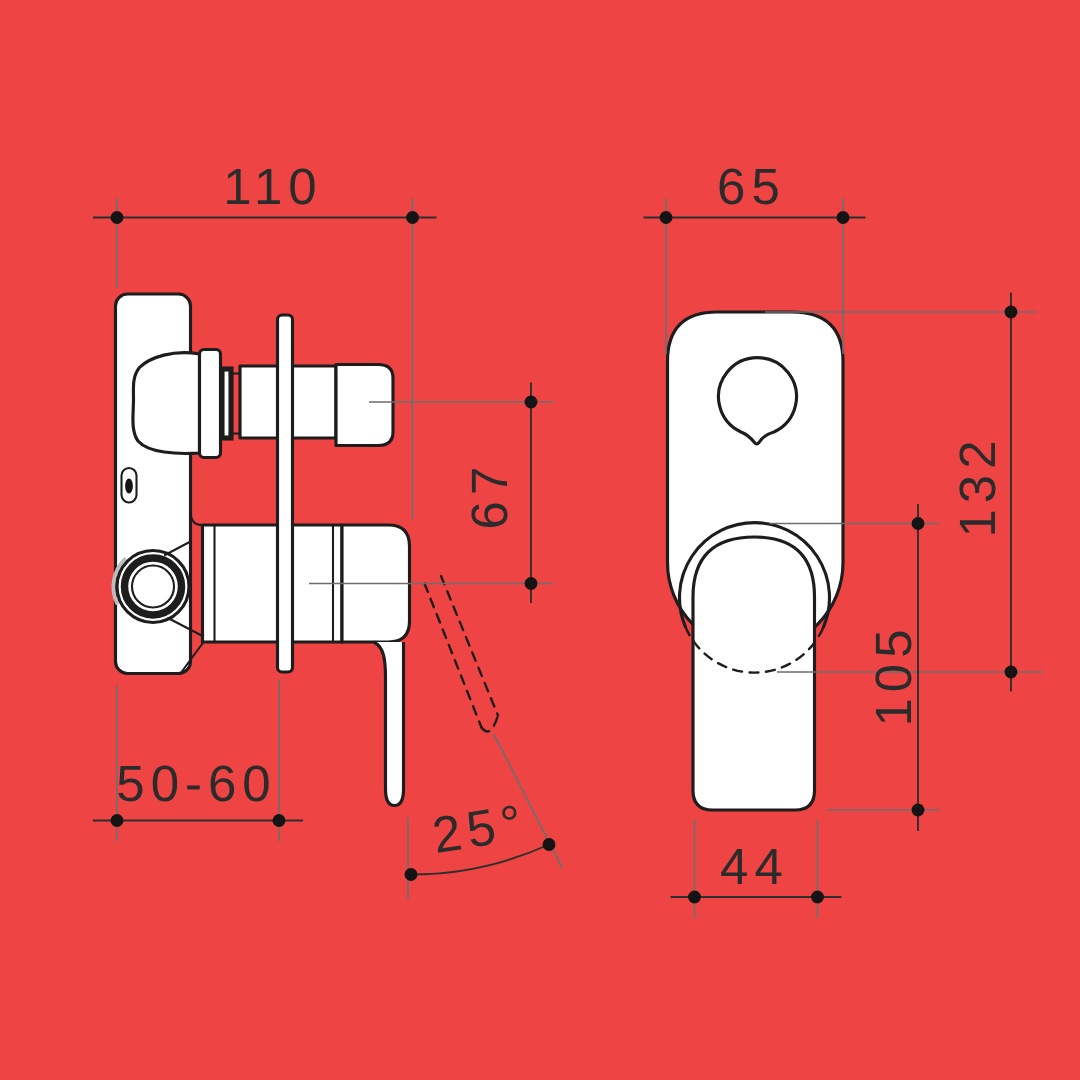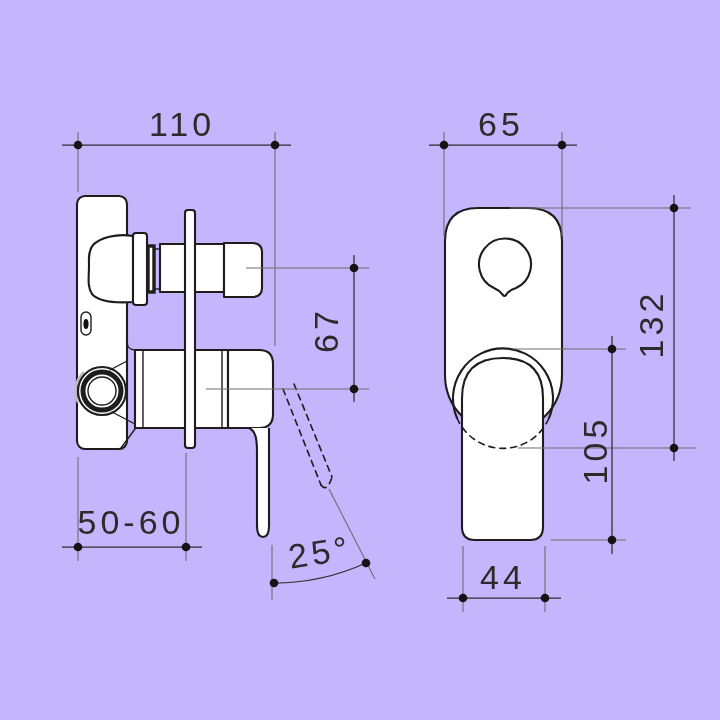--- a/index.html
+++ b/index.html
@@ -1,17 +1,17 @@
 <!DOCTYPE html>
 <html><head>
 <meta charset="utf-8">
 <style>
   html,body{margin:0;padding:0;background:#fff;}
   #canvas{
-    width:720px;height:720px;background:#c4b5fd;position:relative;overflow:hidden;
+    width:720px;height:720px;background:#ef4444;position:relative;overflow:hidden;
     font-family:"Liberation Sans", sans-serif;
   }
   svg{display:block}
   .obj      {fill:none;stroke:#1d1d1d;stroke-width:2.1;stroke-linejoin:round;stroke-linecap:round;}
   .obj-fill {fill:#ffffff;stroke:#1d1d1d;stroke-width:2.1;stroke-linejoin:round;}
   .obj-thin {fill:none;stroke:#1d1d1d;stroke-width:1.4;stroke-linecap:round;}
   .obj-heavy{fill:#ffffff;stroke:#1d1d1d;stroke-width:3.4;}
   .hidden-d {fill:none;stroke:#1d1d1d;stroke-width:1.6;stroke-dasharray:6 5;stroke-linecap:round;}
   .dimline  {fill:none;stroke:#2e2e2e;stroke-width:1.25;}
   .extline  {fill:none;stroke:#6e6e6e;stroke-width:1.1;}

